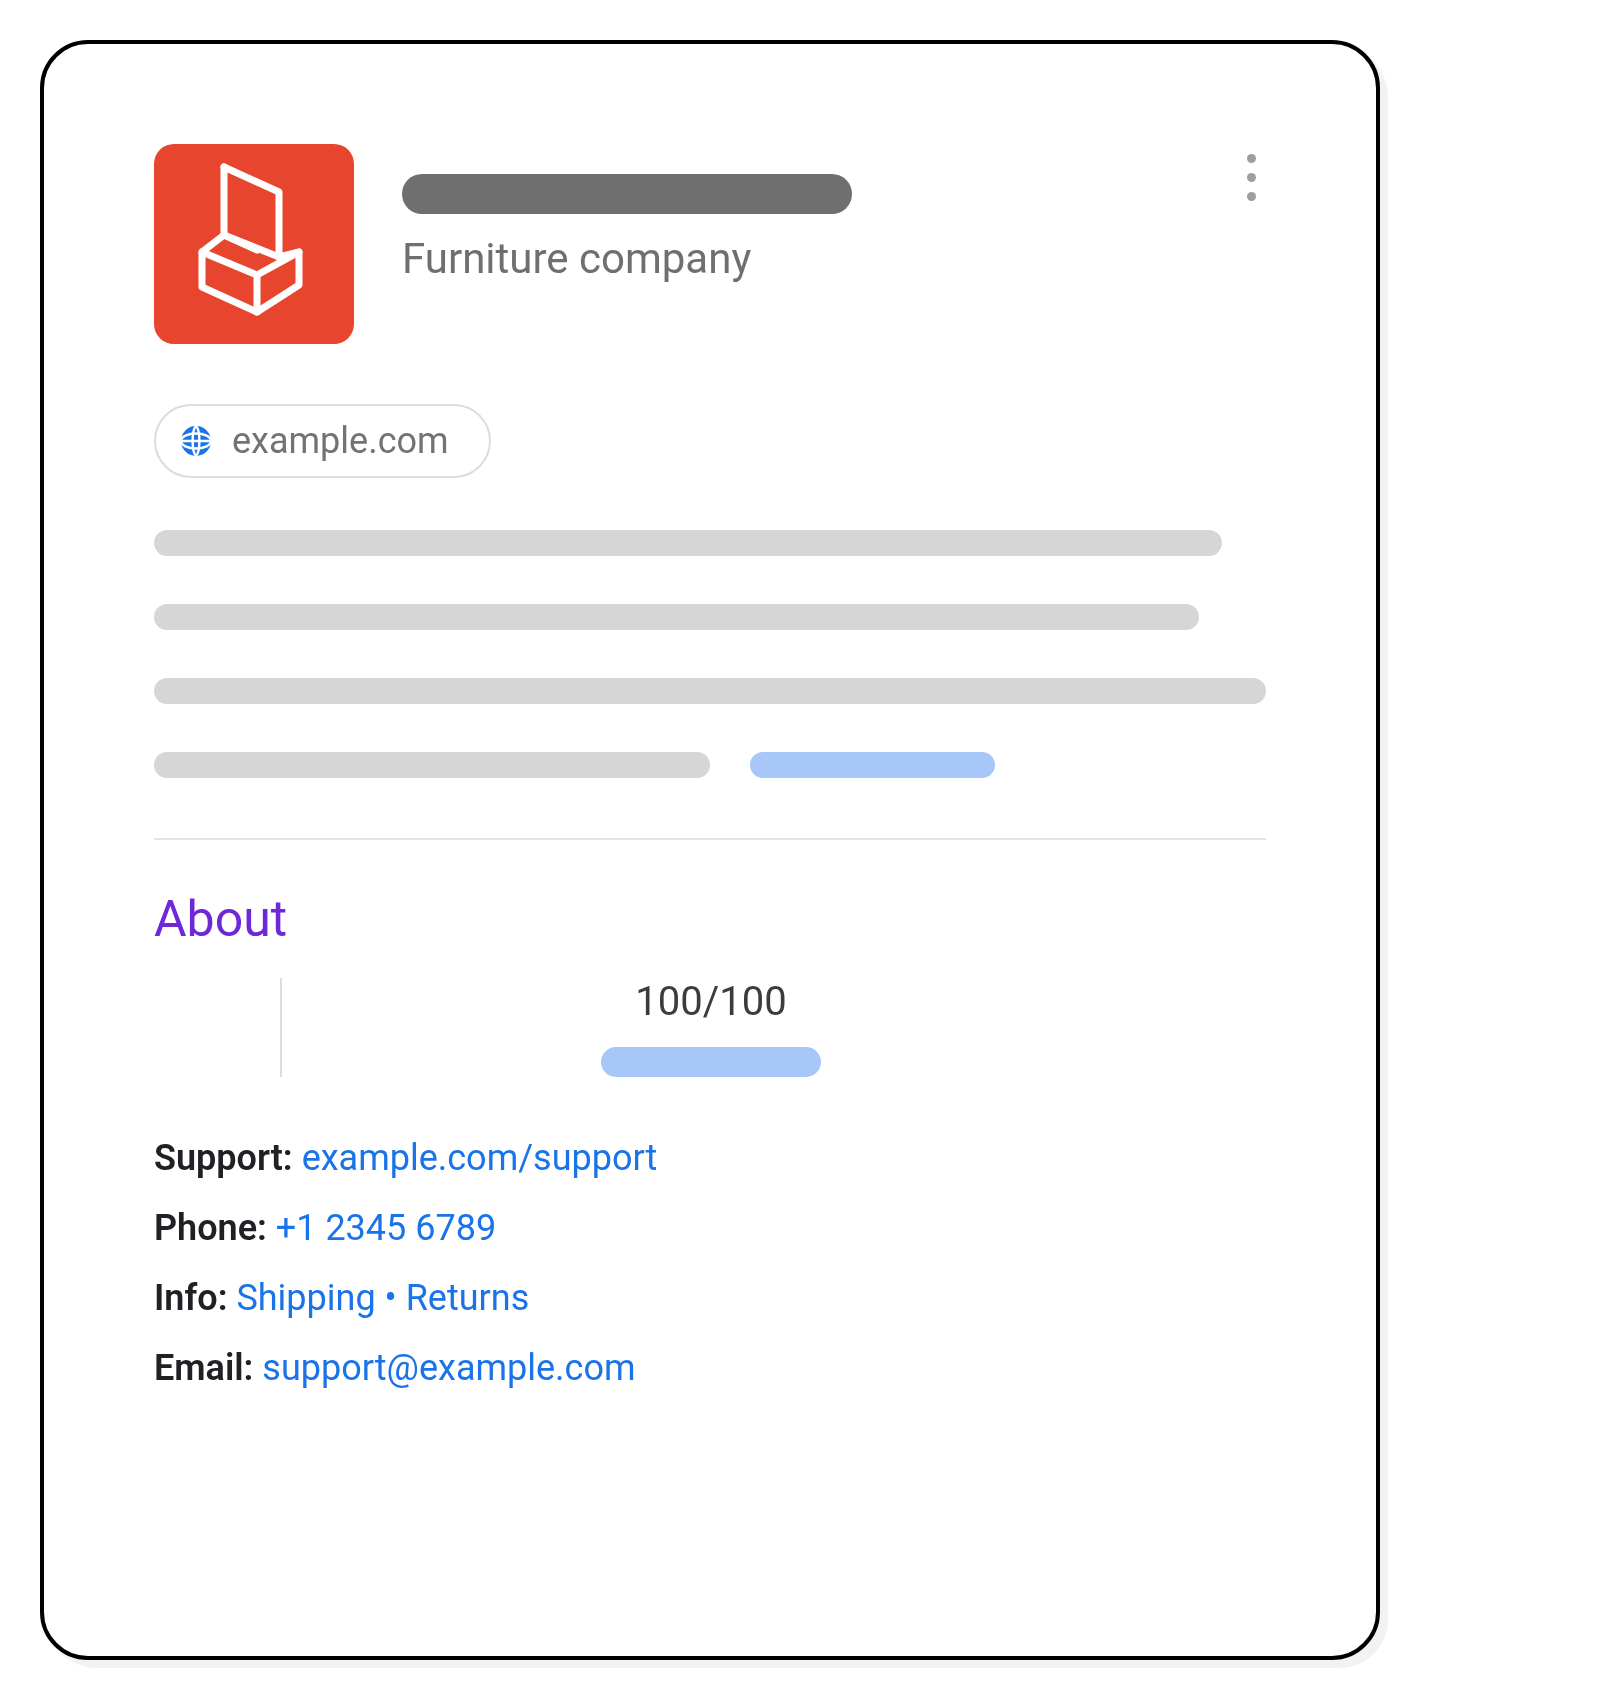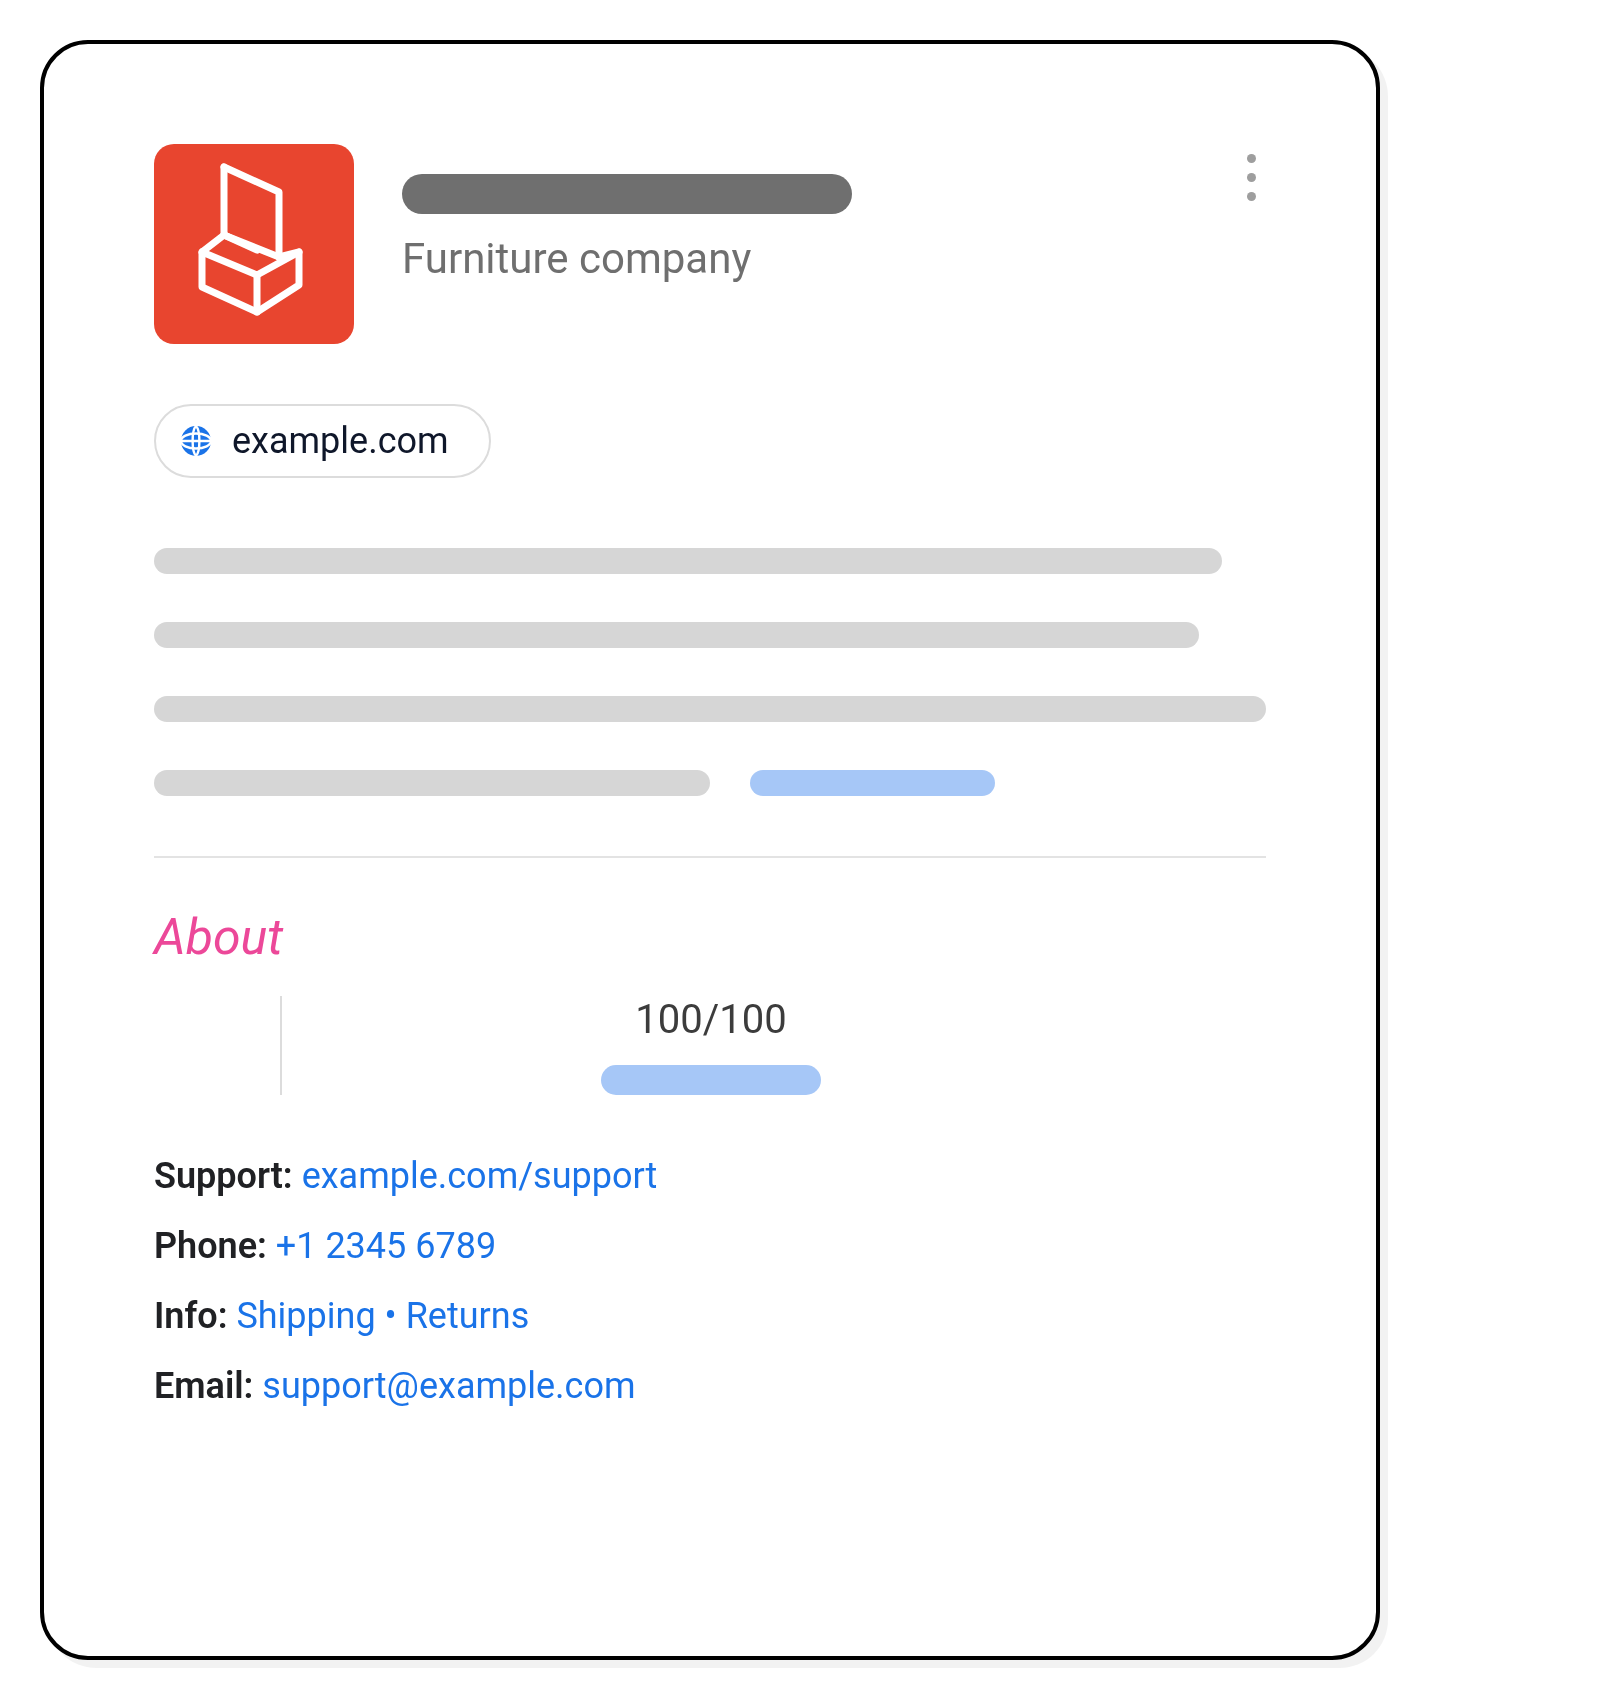--- a/index.html
+++ b/index.html
@@ -68,23 +68,23 @@
     }
     .kebab span { width: 9px; height: 9px; background: #9e9e9e; border-radius: 50%; }
     .site-chip {
       display: inline-flex;
       align-items: center;
       gap: 18px;
       border: 2px solid #dcdcdc;
       border-radius: 100px;
       padding: 14px 40px 14px 22px;
       font-size: 36px;
-      color: #0f172a;
+      color: #737373;
       cursor: pointer;
-      margin-bottom: 70px;
+      margin-bottom: 52px;
     }
     .globe-icon {
       width: 36px; height: 36px;
       display: inline-block;
     }
     .placeholder-lines {
       display: flex;
       flex-direction: column;
       gap: 48px;
       margin-bottom: 50px;
@@ -101,24 +101,23 @@
     .ph.w50 { width: 50%; }
     .ph.blue { background: #a6c7f7; }
     .ph.w22 { width: 22%; }
     .divider {
       border: none;
       border-top: 2px solid #e3e3e3;
       margin: 60px 0 50px 0;
     }
     .about-h {
       font-size: 50px;
-      color: #ec4899;
+      color: #6d28d9;
       font-weight: 400;
       margin-bottom: 30px;
-      font-style: italic;
     }
     .metrics {
       display: flex;
       width: 860px;
       margin: 0 auto 60px auto;
     }
     .metric {
       flex: 1;
       display: flex;
       flex-direction: column;

